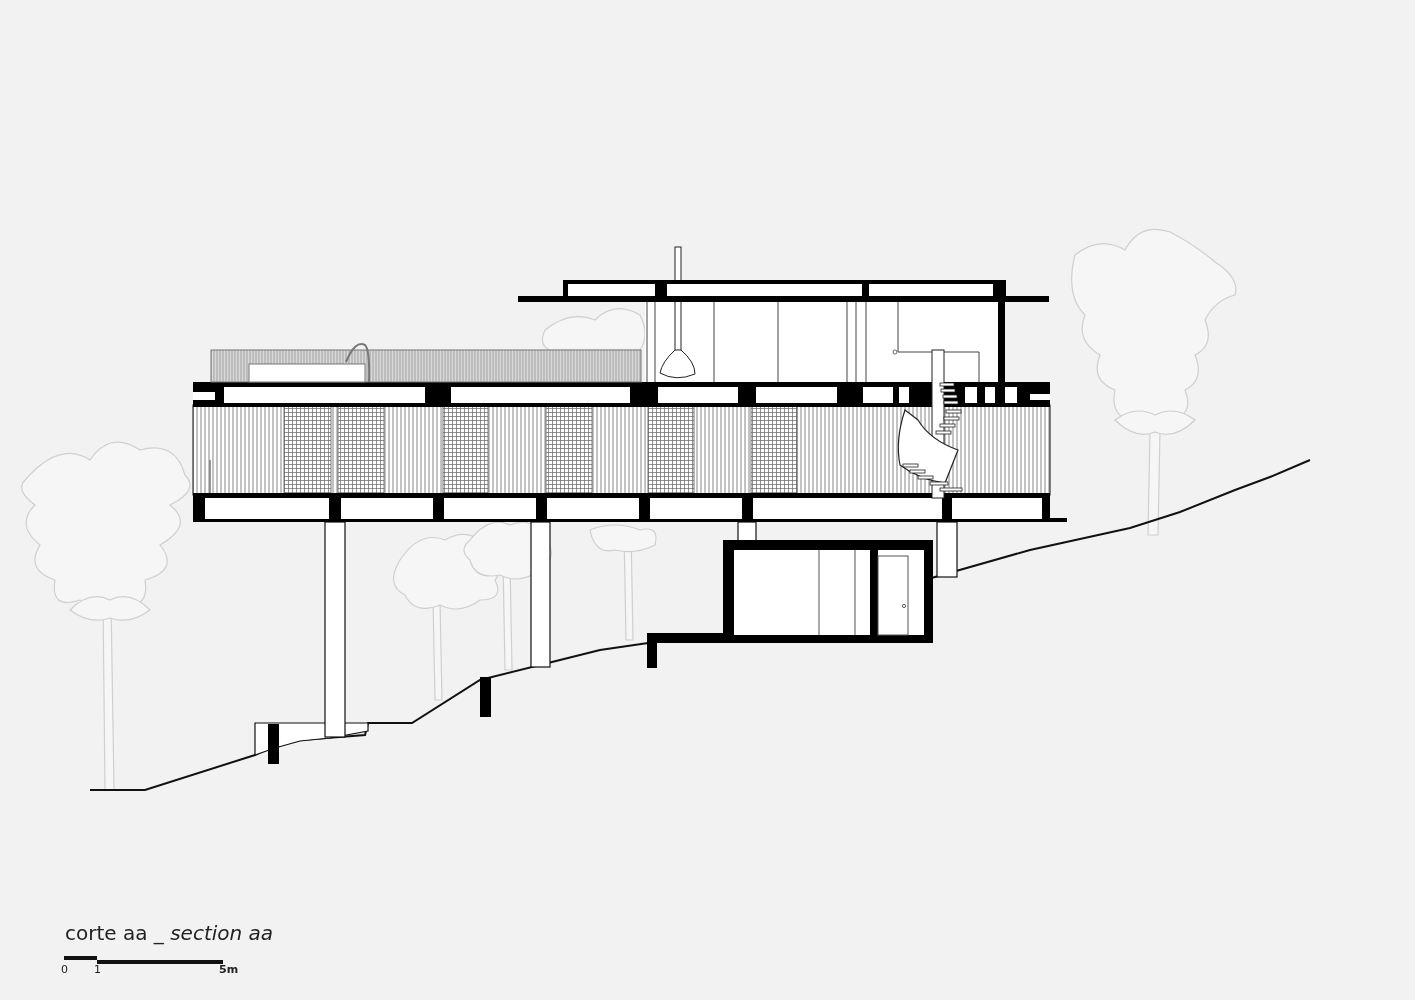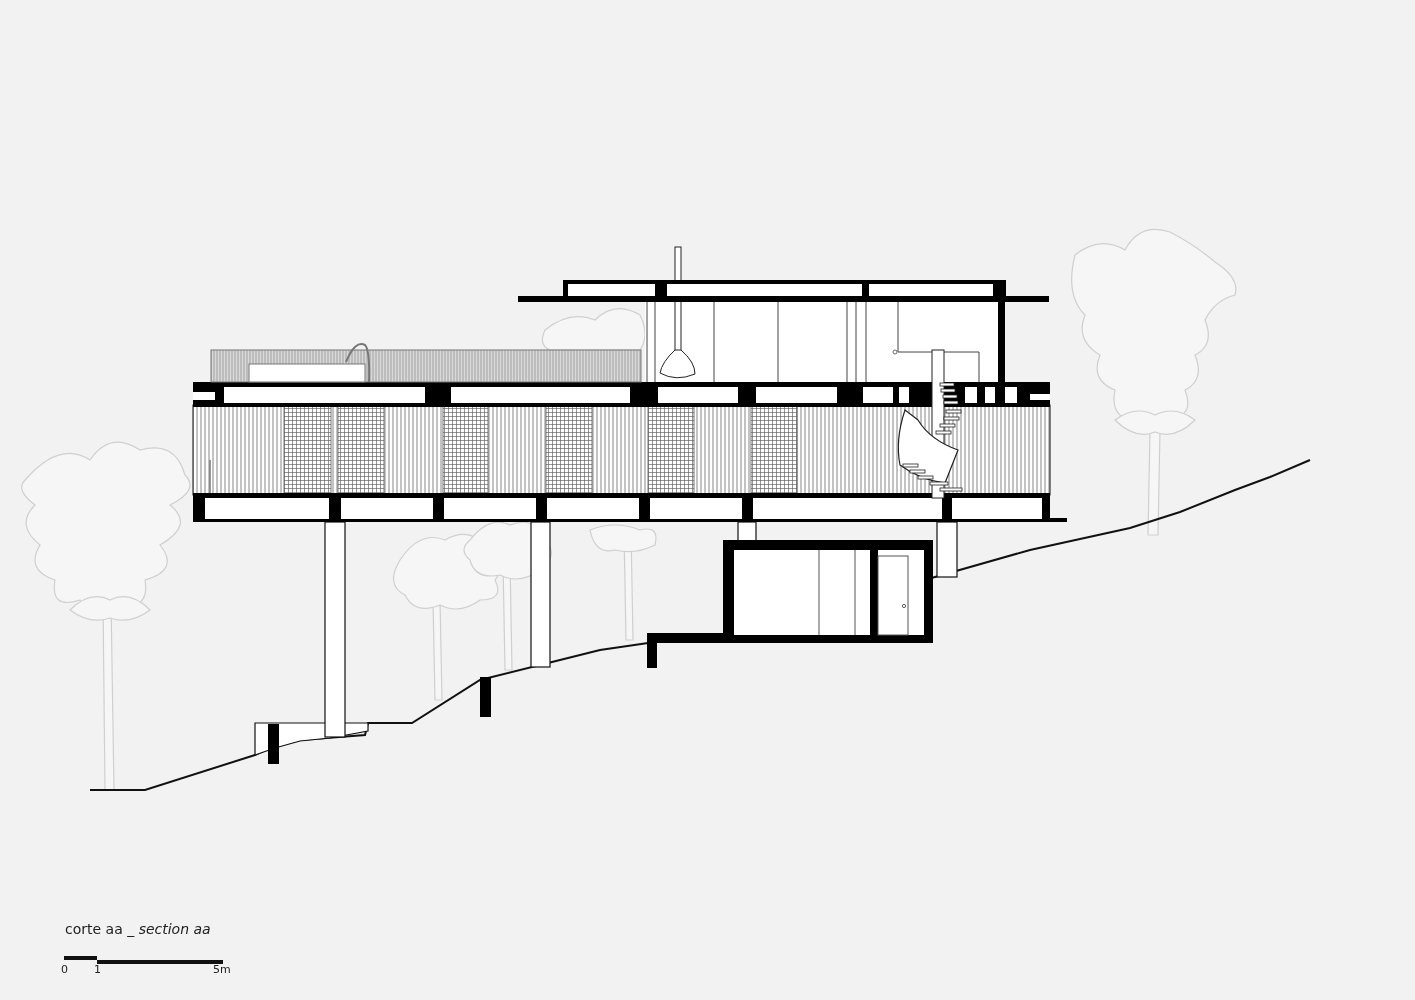--- a/index.html
+++ b/index.html
@@ -10,21 +10,21 @@
       position: relative;
       font-family: "DejaVu Sans", sans-serif;
     }
     #drawing {
       position: absolute; left: 0; top: 0;
       width: 1415px; height: 1000px;
     }
     .caption {
       position: absolute;
       left: 65px; top: 921px;
-      font-size: 14px;
+      font-size: 20px;
       color: #222;
       white-space: nowrap;
     }
     .caption .en { font-style: italic; }
     .scale-label {
       position: absolute;
       top: 963px;
       font-size: 11px;
       color: #222;
     }
@@ -217,13 +217,13 @@
     <rect x="97" y="960" width="126" height="4" fill="#111"></rect>
   </g>
 </svg>
 
 <div class="caption">
   <span>corte aa</span><span> _ </span><span class="en">section aa</span>
 </div>
 
 <span class="scale-label" style="left:61px;">0</span>
 <span class="scale-label" style="left:94px;">1</span>
-<span class="scale-label" style="left:213px;">5m</span>
+<span class="scale-label" style="left:219px;font-weight:bold;">5m</span>
 
 </body></html>

